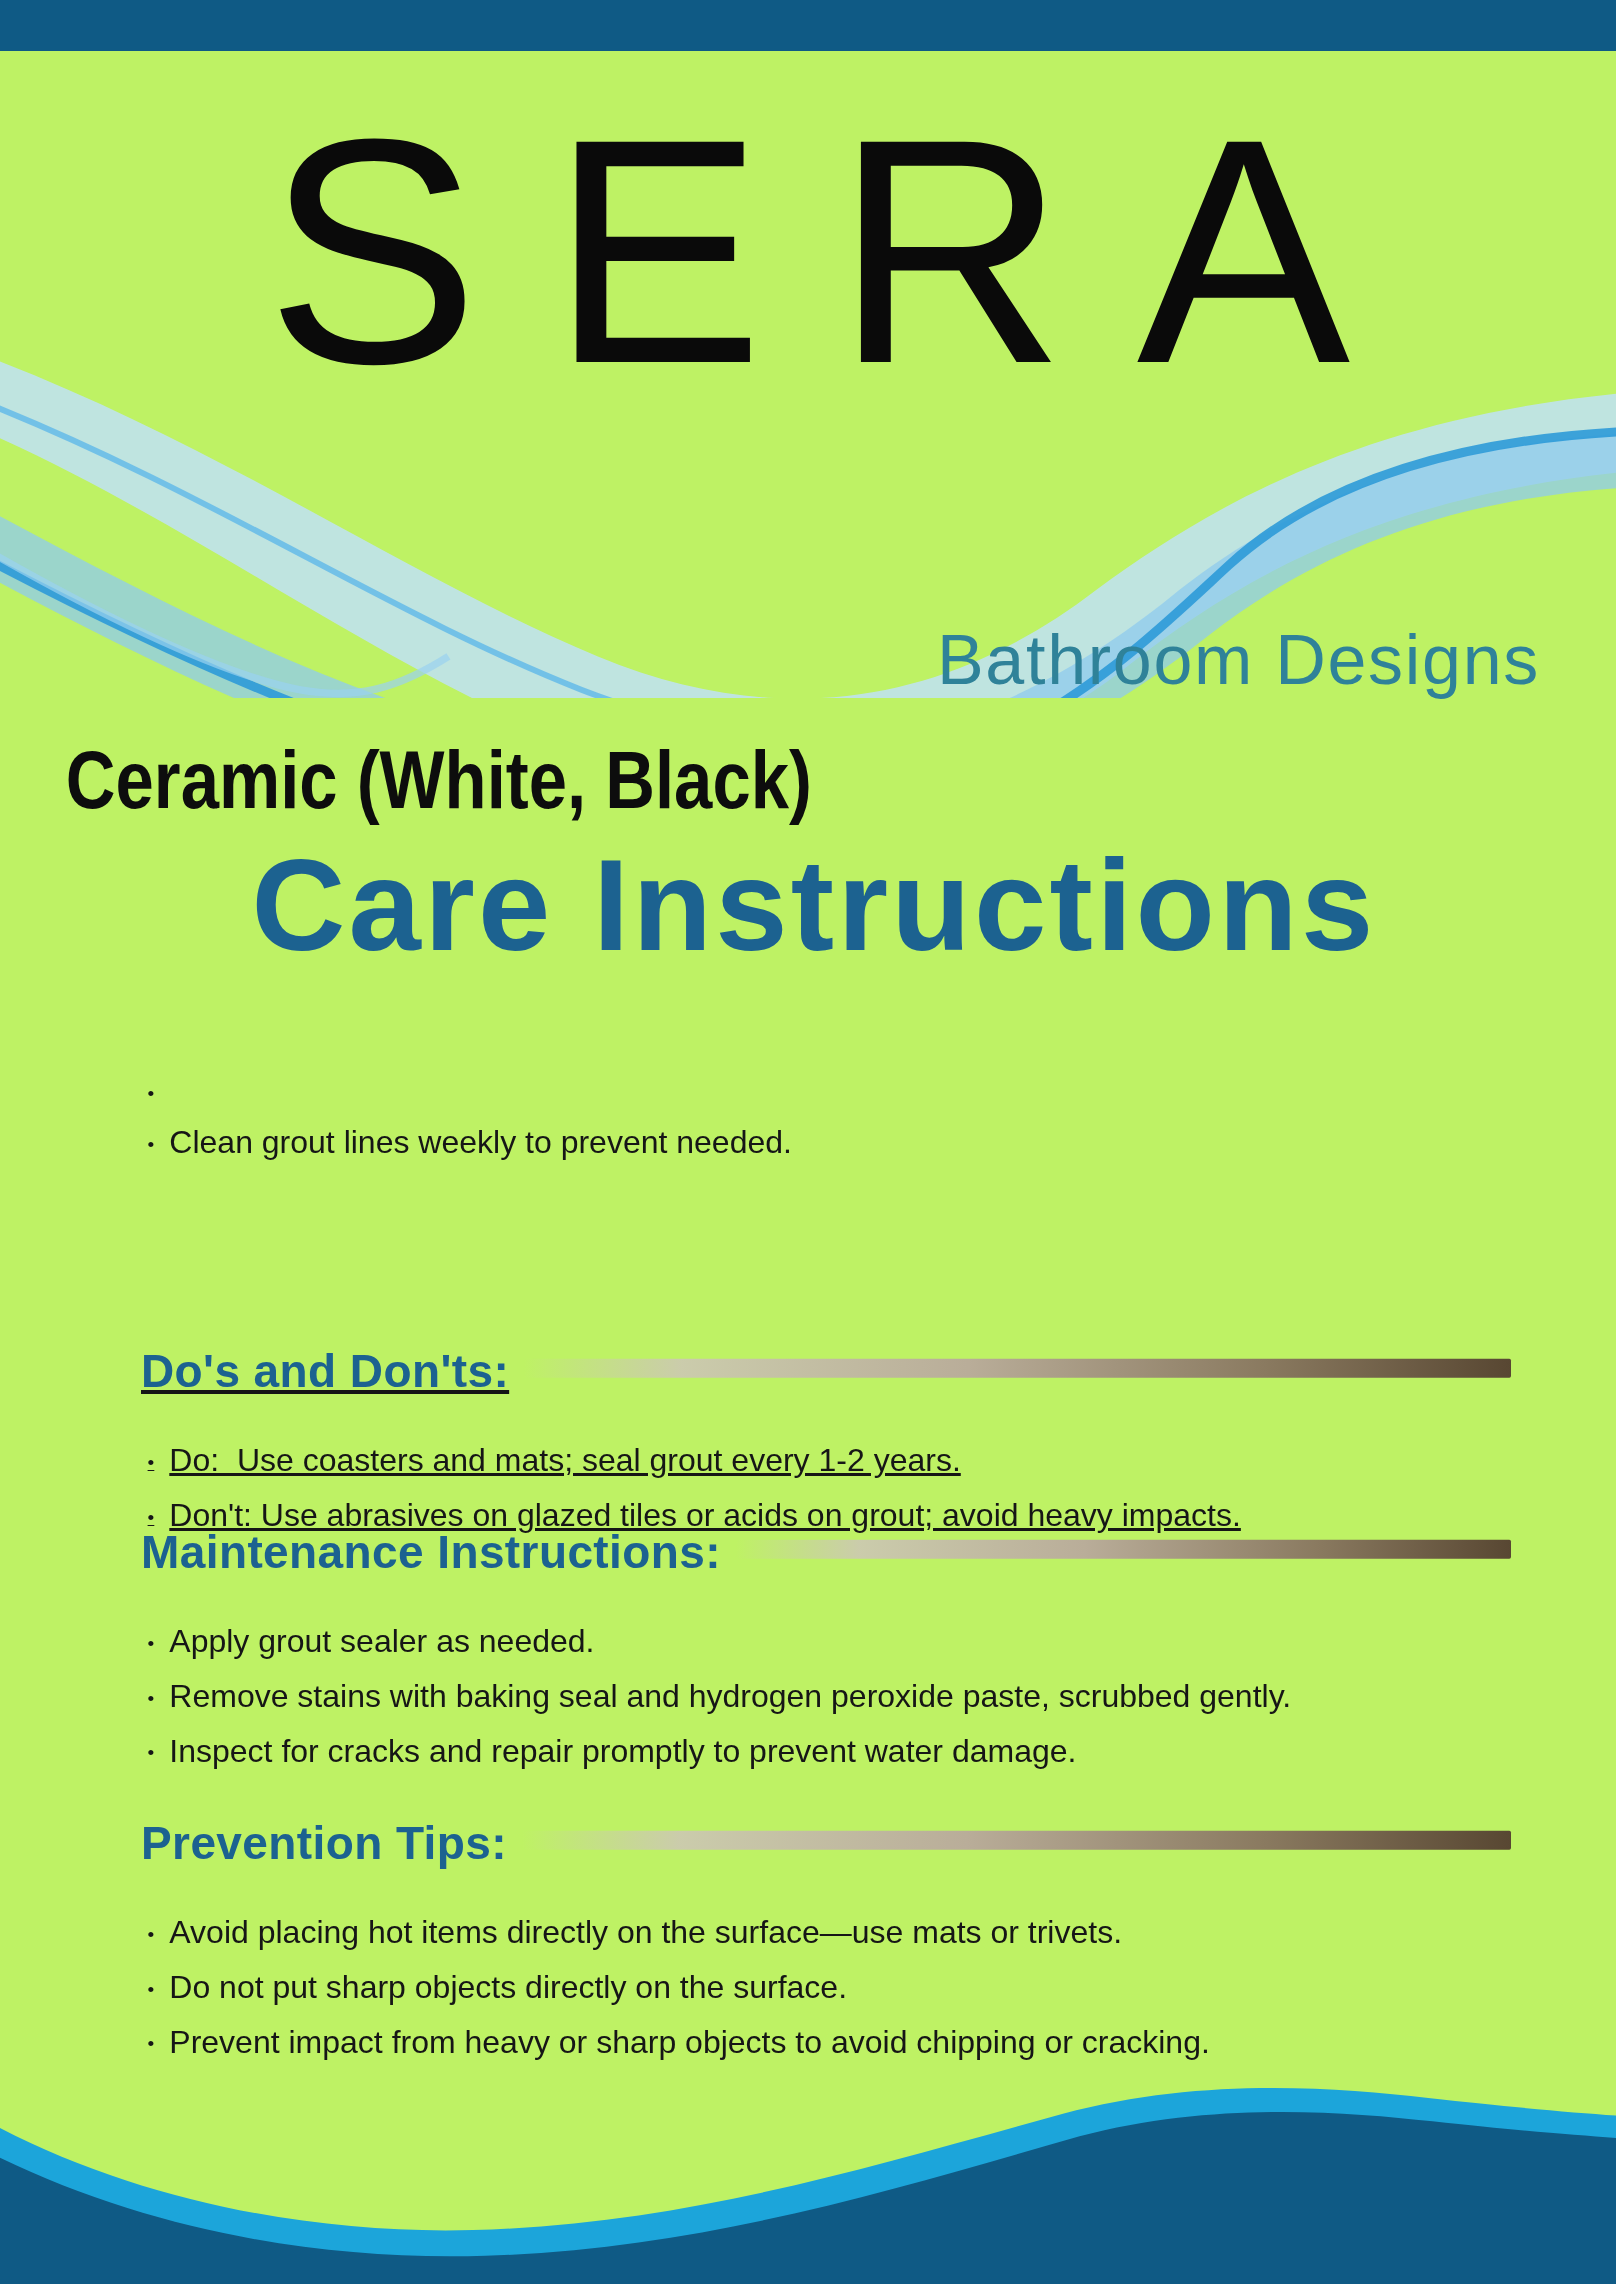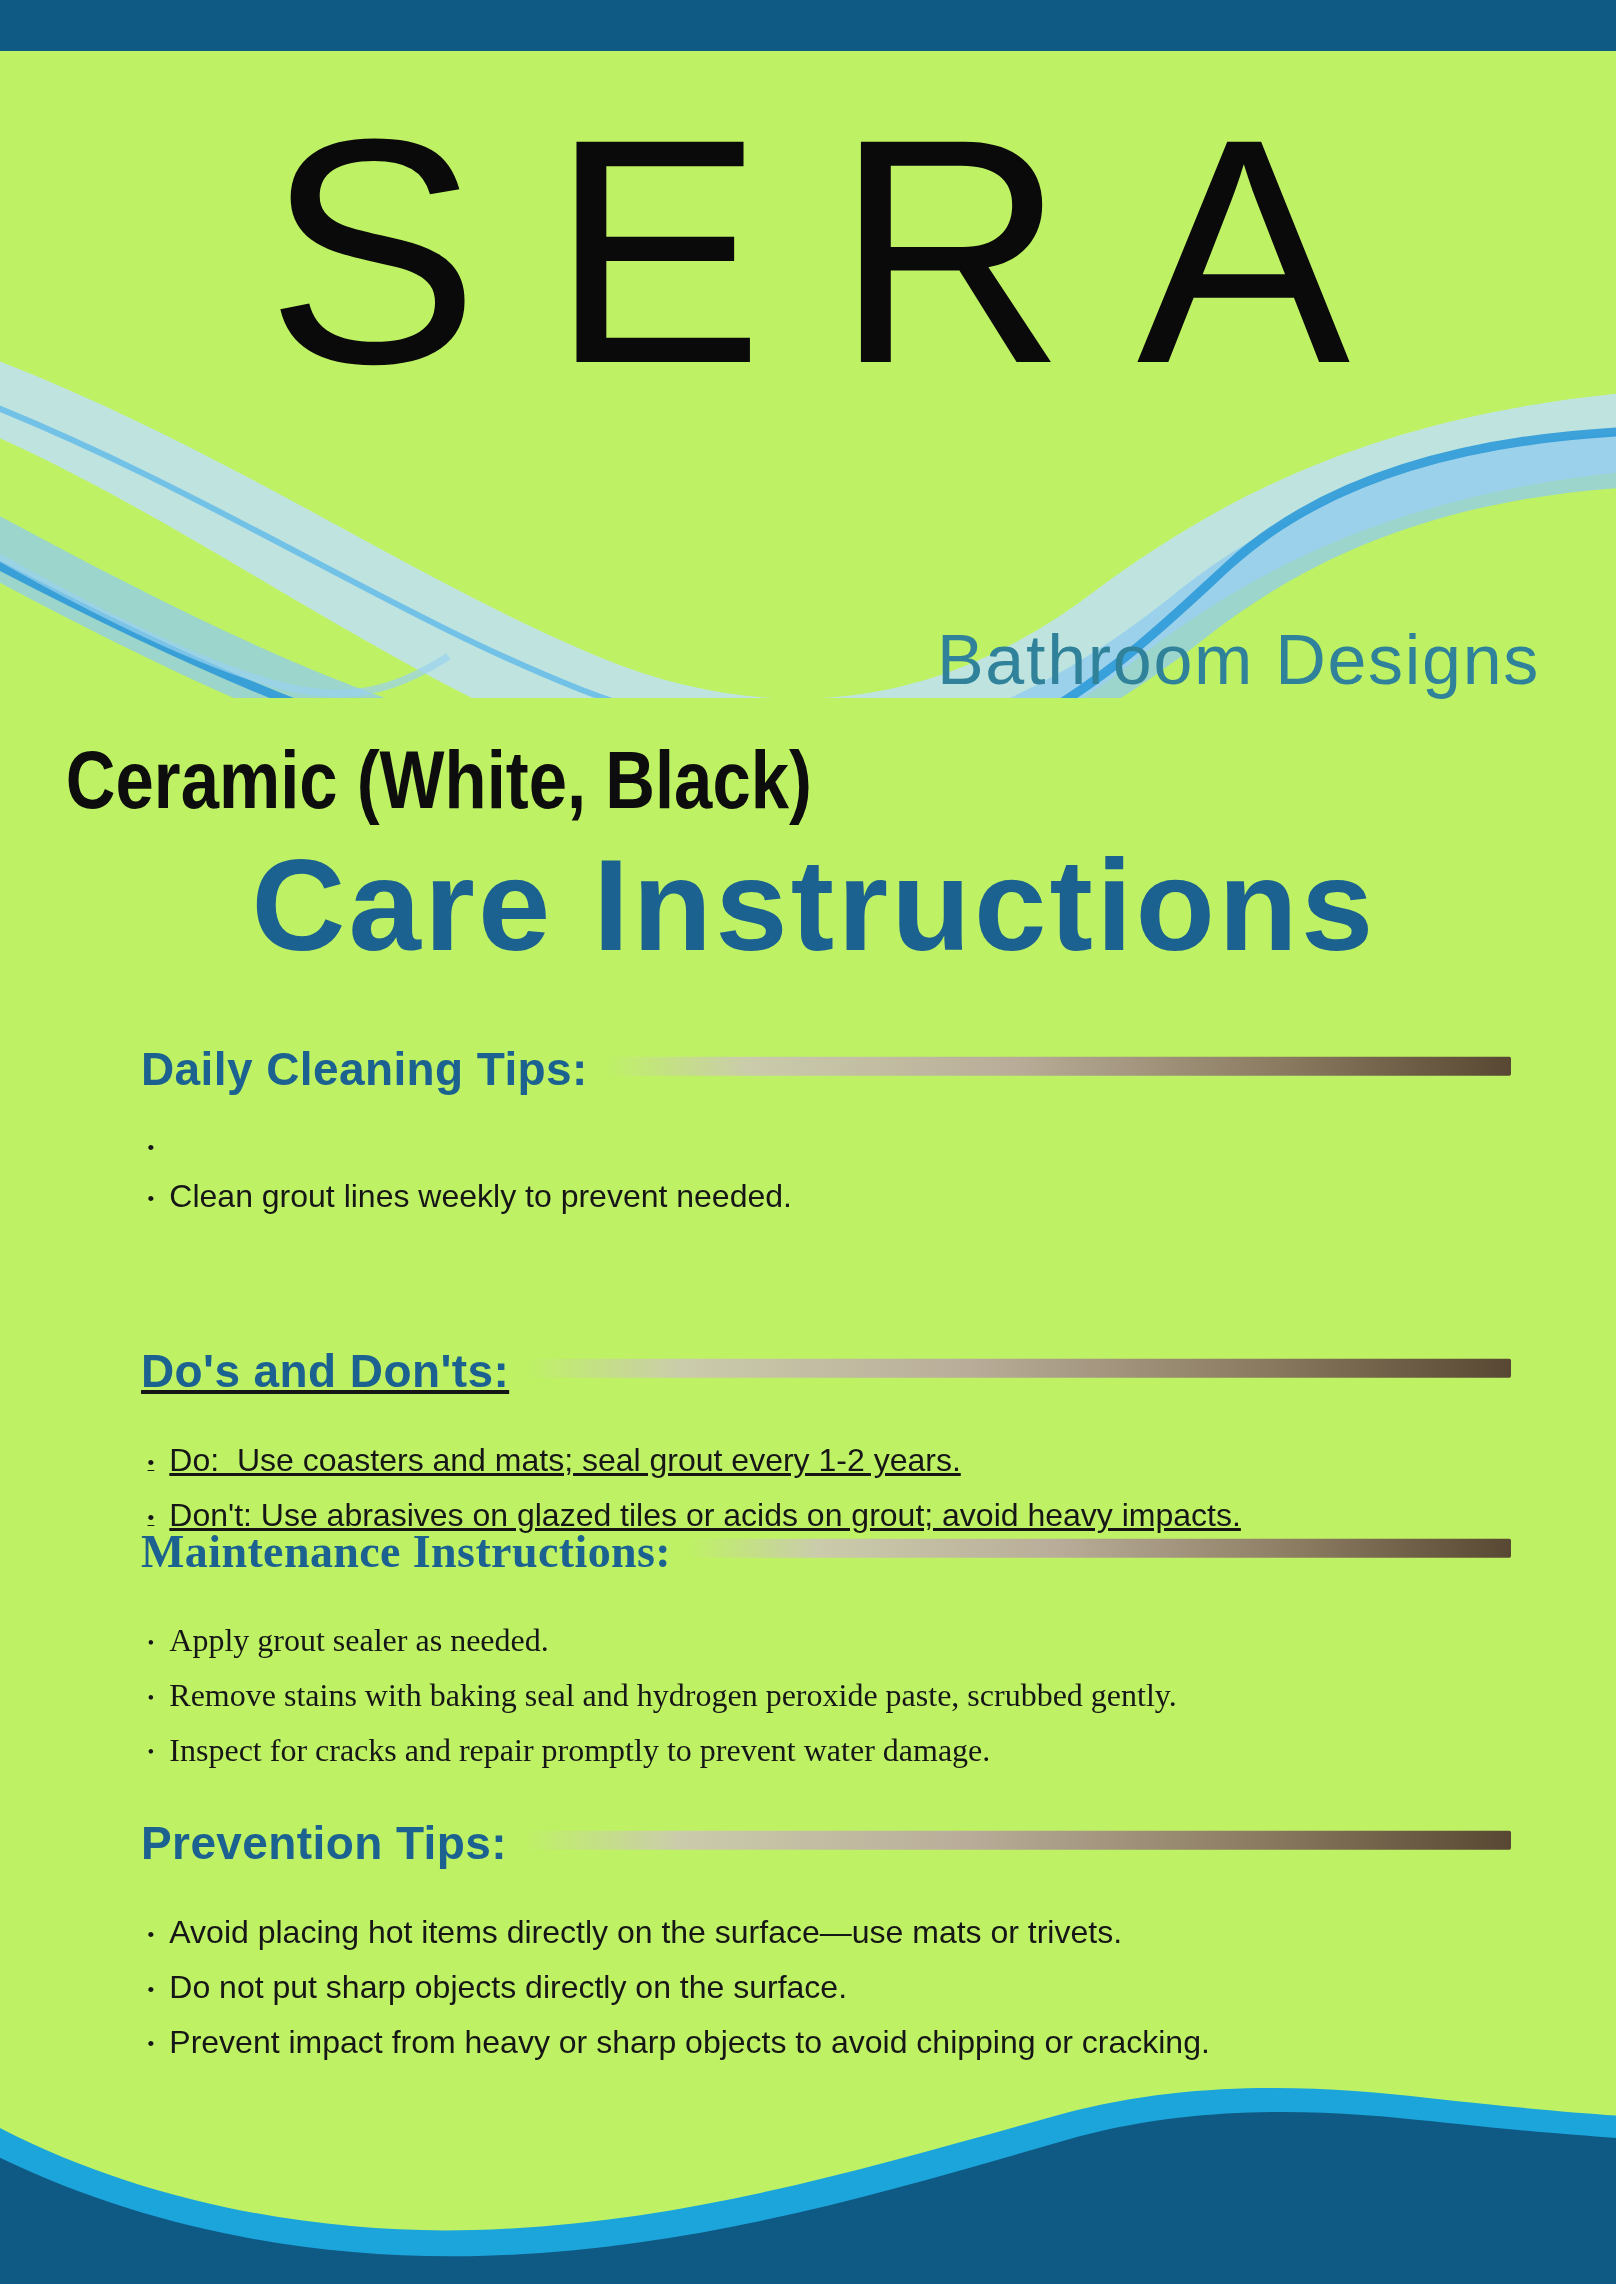--- a/index.html
+++ b/index.html
@@ -61,21 +61,21 @@
     font-size:130px;
     font-weight:700;
     color:#1C6290;
     letter-spacing:3.3px;
     z-index:4;
   }
   
   .sec{position:absolute;left:141px;right:105px;z-index:4;}
   .sec-1{top:1042px;}
   .sec-2{top:1344px;text-decoration:underline;}
-  .sec-3{top:1525px;font-family:Liberation Serif, serif;}
+  .sec-3{top:1525px;}
   .sec-4{top:1816px;}
   .sec-head{display:flex;align-items:center;}
   .sec-title{
     margin:0;
     font-size:46px;
     font-weight:700;
     color:#1C6290;
     letter-spacing:0.4px;
     white-space:pre;
   }
@@ -133,24 +133,20 @@
 
   <div class="tagline">Bathroom Designs</div>
 
   <div class="subtitle-row">
     <span class="subtitle">Ceramic (White, Black)</span>
   </div>
 
   <h1 class="title">Care Instructions</h1>
 
   <section class="sec sec-1">
-    <div class="sec-head">
-      <h2 class="sec-title">Daily Cleaning Tips:</h2>
-      <div class="rule"></div>
-    </div>
     <ul class="bullets">
       <li class="bullet">
         <span class="dot">•</span>
       </li>
       <li class="bullet">
         <span class="dot">•</span>
         <span class="btext">Clean grout lines weekly to prevent needed.</span>
       </li>
     </ul>
   </section>

